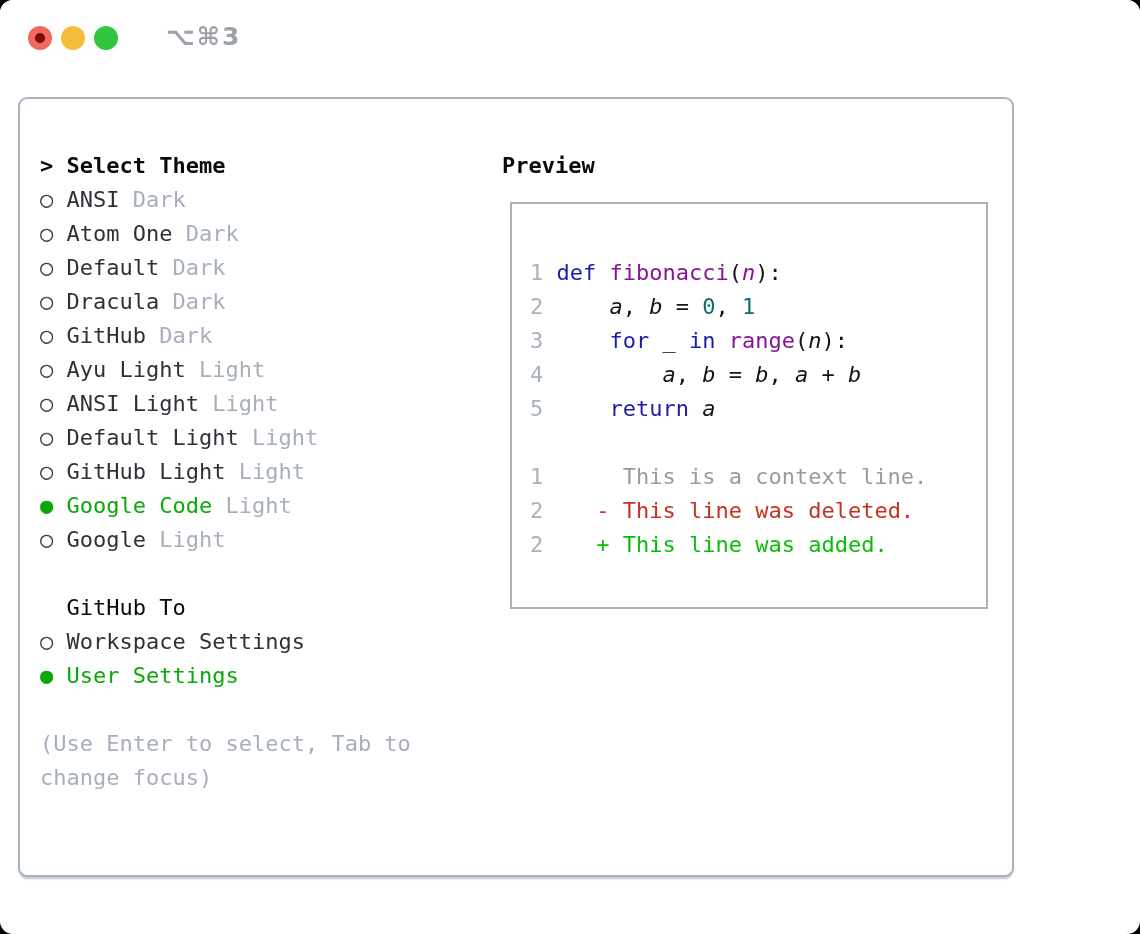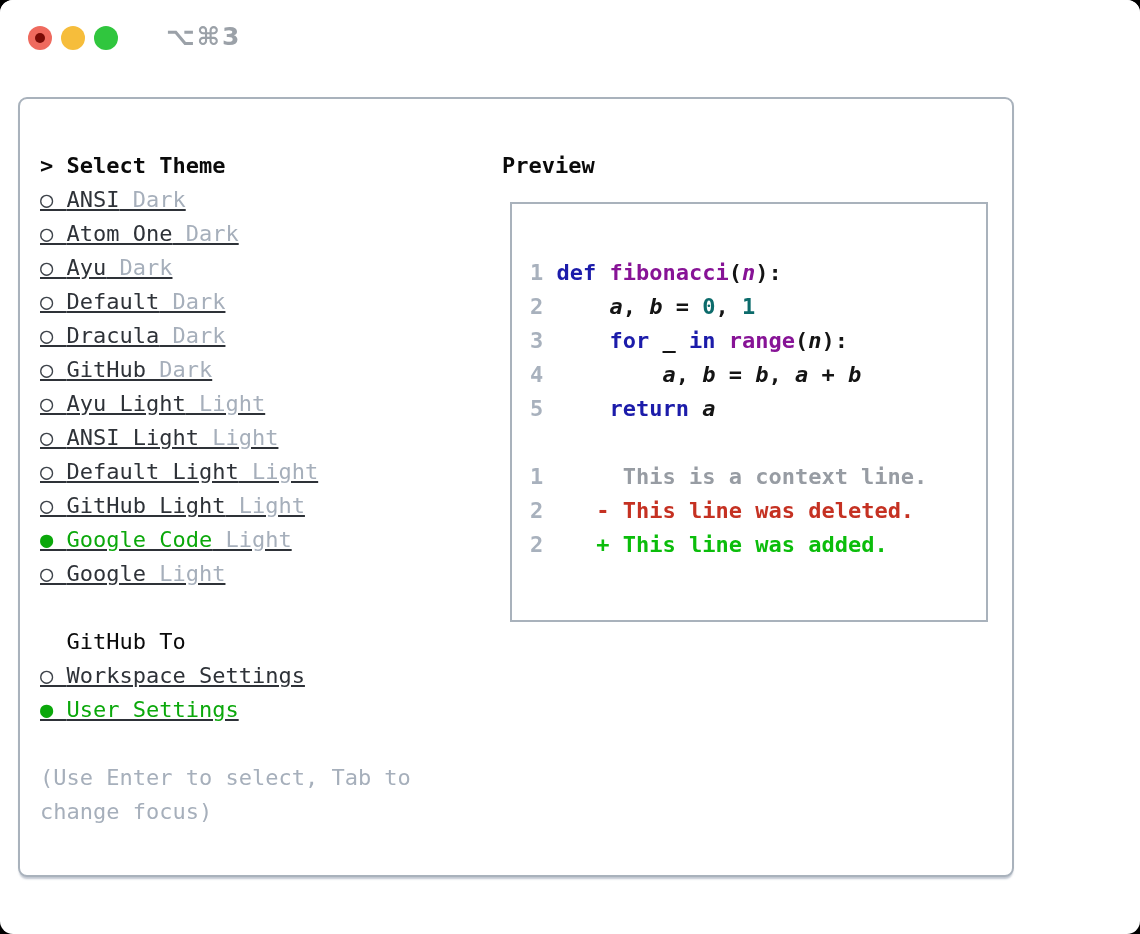--- a/index.html
+++ b/index.html
@@ -21,26 +21,26 @@
          box-shadow:0 3px 2px -1px rgba(150,160,176,.6);
          padding:50px 0 0 20px;display:flex;}
   .left-col{flex:none;width:462px;}
   .right-col{flex:none;width:500px;}
   .line{font-size:22px;line-height:34px;white-space:pre;color:var(--text_primary);}
   .hdr{font-weight:bold;color:var(--heading);}
   .hdr2{color:var(--heading);padding-left:2ch;}
   .muted{color:var(--text_muted);}
   .spacer{height:34px;}
   .radio{color:#3F444B;}
-  .item{cursor:default;text-decoration:underline;}
+  .item{cursor:default;}
   .item.selected .radio,.item.selected .iname{color:var(--selected_green);}
   .itag{color:var(--text_muted);}
   
   .preview-box{margin-left:8px;margin-top:19px;width:478px;box-sizing:border-box;
-               border:2px solid var(--border);background:#fff;padding:52px 8px 58px 18px;font-weight:bold;}
+               border:2px solid var(--border);background:#fff;padding:52px 8px 45px 18px;}
   .cline{font-size:22px;line-height:34px;white-space:pre;color:var(--syntax_plain);}
   .gutter{display:inline-block;width:2ch;color:var(--gutter);}
   .tk-kw{color:var(--syntax_keyword);}
   .tk-fn{color:var(--syntax_function);}
   .tk-fnv{color:var(--syntax_function);font-style:italic;}
   .tk-var{color:var(--syntax_plain);font-style:italic;}
   .tk-num{color:var(--syntax_number);}
   .tk-pl{color:var(--syntax_plain);}
   .tk-ctx{color:var(--diff_context);}
   .tk-del{color:var(--diff_deleted);}
@@ -58,21 +58,20 @@
     <span class="wtitle">⌥⌘3</span>
   </div>
 
   <div class="panel">
 
     <div class="left-col">
       <div class="line hdr"><span>&gt; </span><span>Select Theme</span></div>
       <div id="theme-items">
           <div class="line item"><span class="radio">○ </span><span class="iname">ANSI</span><span class="itag"> Dark</span></div>
           <div class="line item"><span class="radio">○ </span><span class="iname">Atom One</span><span class="itag"> Dark</span></div>
-          <div class="line item"><span class="radio">○ </span><span class="iname">Ayu</span><span class="itag"> Dark</span></div>
           <div class="line item"><span class="radio">○ </span><span class="iname">Default</span><span class="itag"> Dark</span></div>
           <div class="line item"><span class="radio">○ </span><span class="iname">Dracula</span><span class="itag"> Dark</span></div>
           <div class="line item"><span class="radio">○ </span><span class="iname">GitHub</span><span class="itag"> Dark</span></div>
           <div class="line item"><span class="radio">○ </span><span class="iname">Ayu Light</span><span class="itag"> Light</span></div>
           <div class="line item"><span class="radio">○ </span><span class="iname">ANSI Light</span><span class="itag"> Light</span></div>
           <div class="line item"><span class="radio">○ </span><span class="iname">Default Light</span><span class="itag"> Light</span></div>
           <div class="line item"><span class="radio">○ </span><span class="iname">GitHub Light</span><span class="itag"> Light</span></div>
           <div class="line item selected"><span class="radio">● </span><span class="iname">Google Code</span><span class="itag"> Light</span></div>
           <div class="line item"><span class="radio">○ </span><span class="iname">Google</span><span class="itag"> Light</span></div>
         </div>

